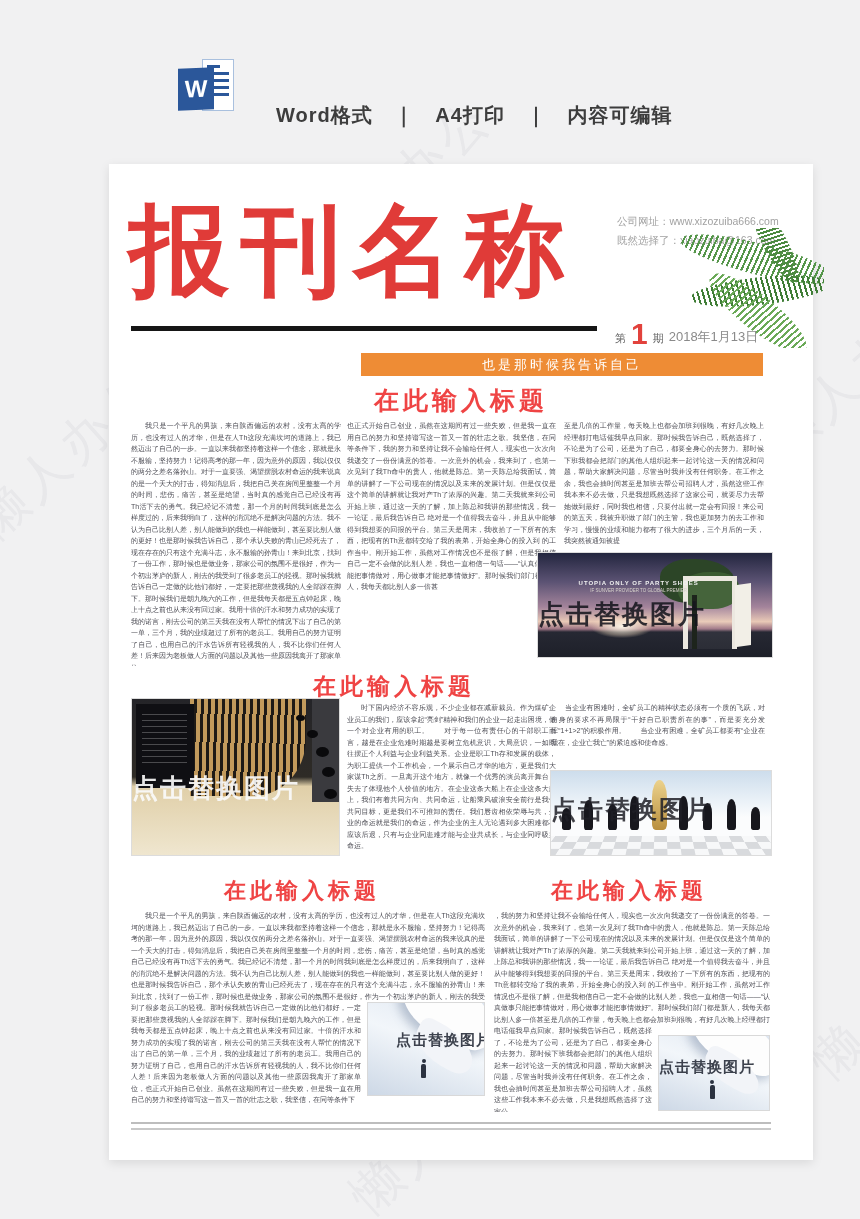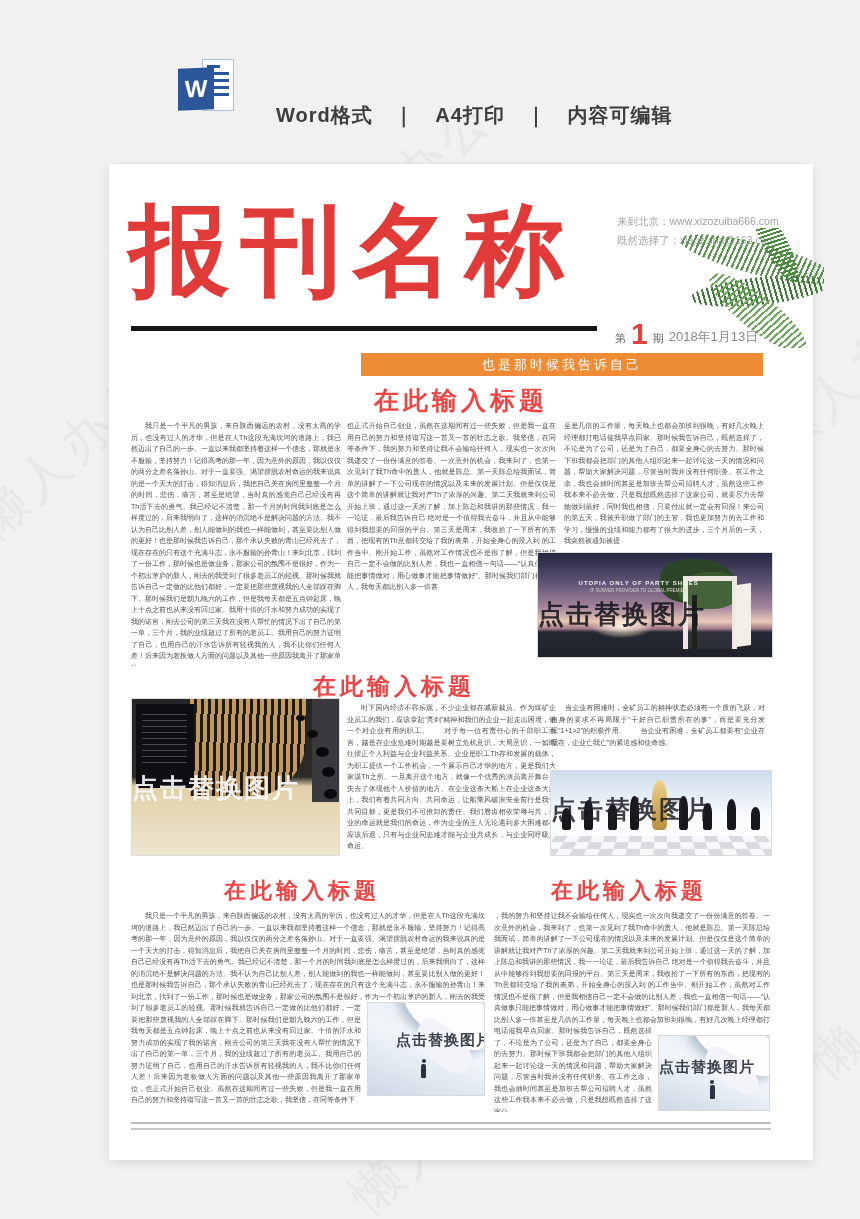--- a/index.html
+++ b/index.html
@@ -138,21 +138,21 @@
   </div>
   <div class="prod-sub">Word格式　｜　A4打印　｜　内容可编辑</div>
 
   <div class="paper">
 
     <div class="masthead">报刊名称</div>
     <div class="mast-line"></div>
 
     <div class="contact">
       <div>
-        <span>来到北京：</span><span>www.xizozuiba666.com</span>
+        <span>公司网址：</span><span>www.xizozuiba666.com</span>
       </div>
       <div>
         <span>既然选择了：</span><span>xiaozuiba@163.com</span>
       </div>
     </div>
 
     <div class="palm">
       <div class="frond f1"></div>
       <div class="frond f2"></div>
       <div class="frond f3"></div>

